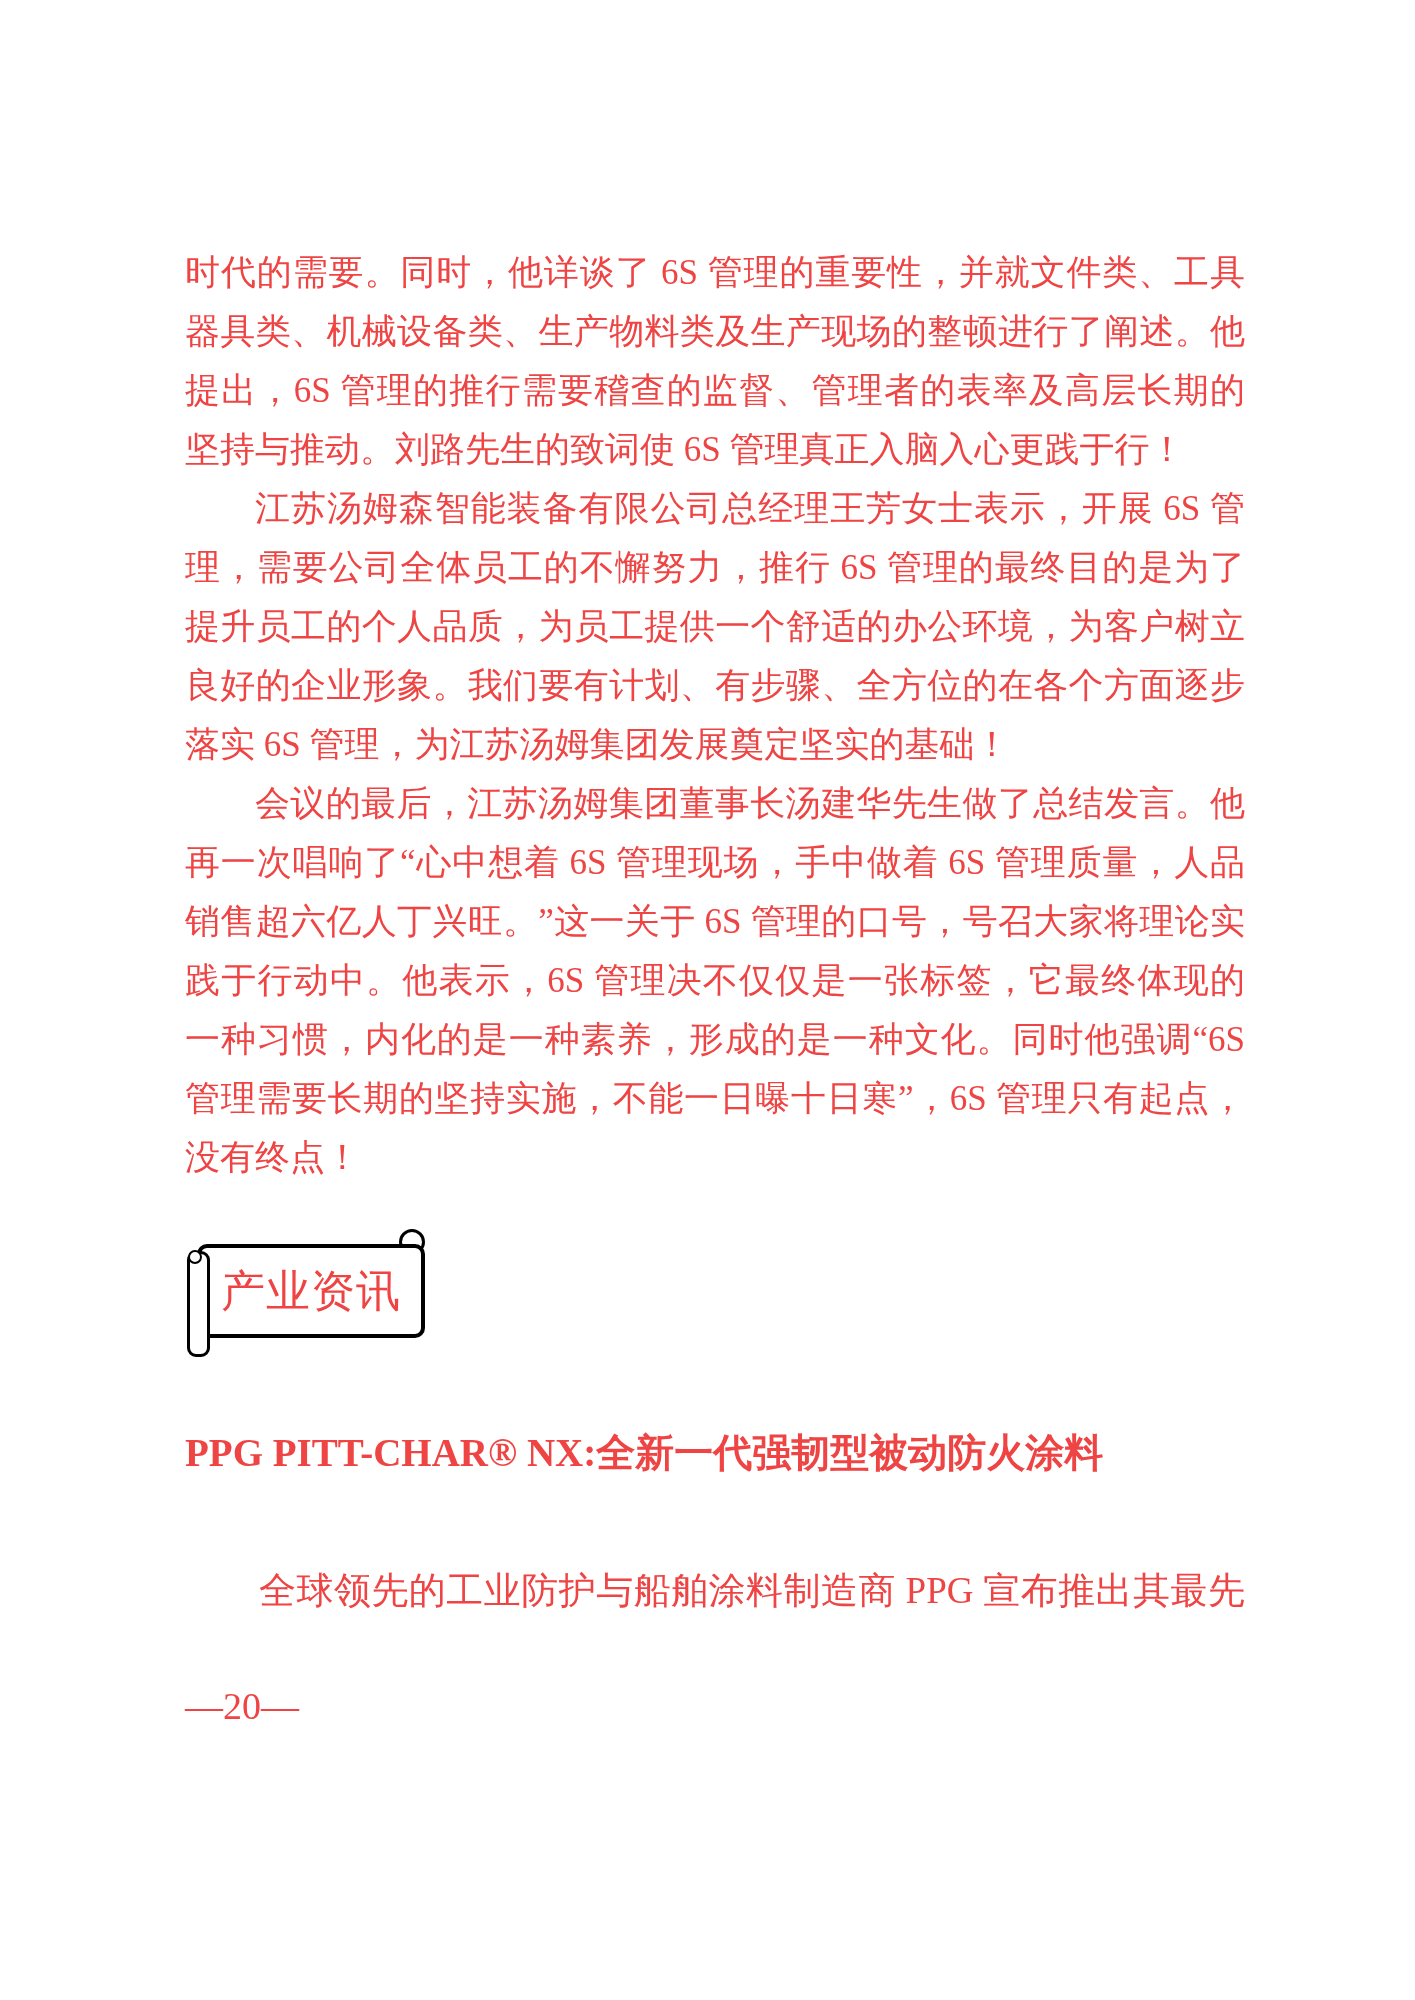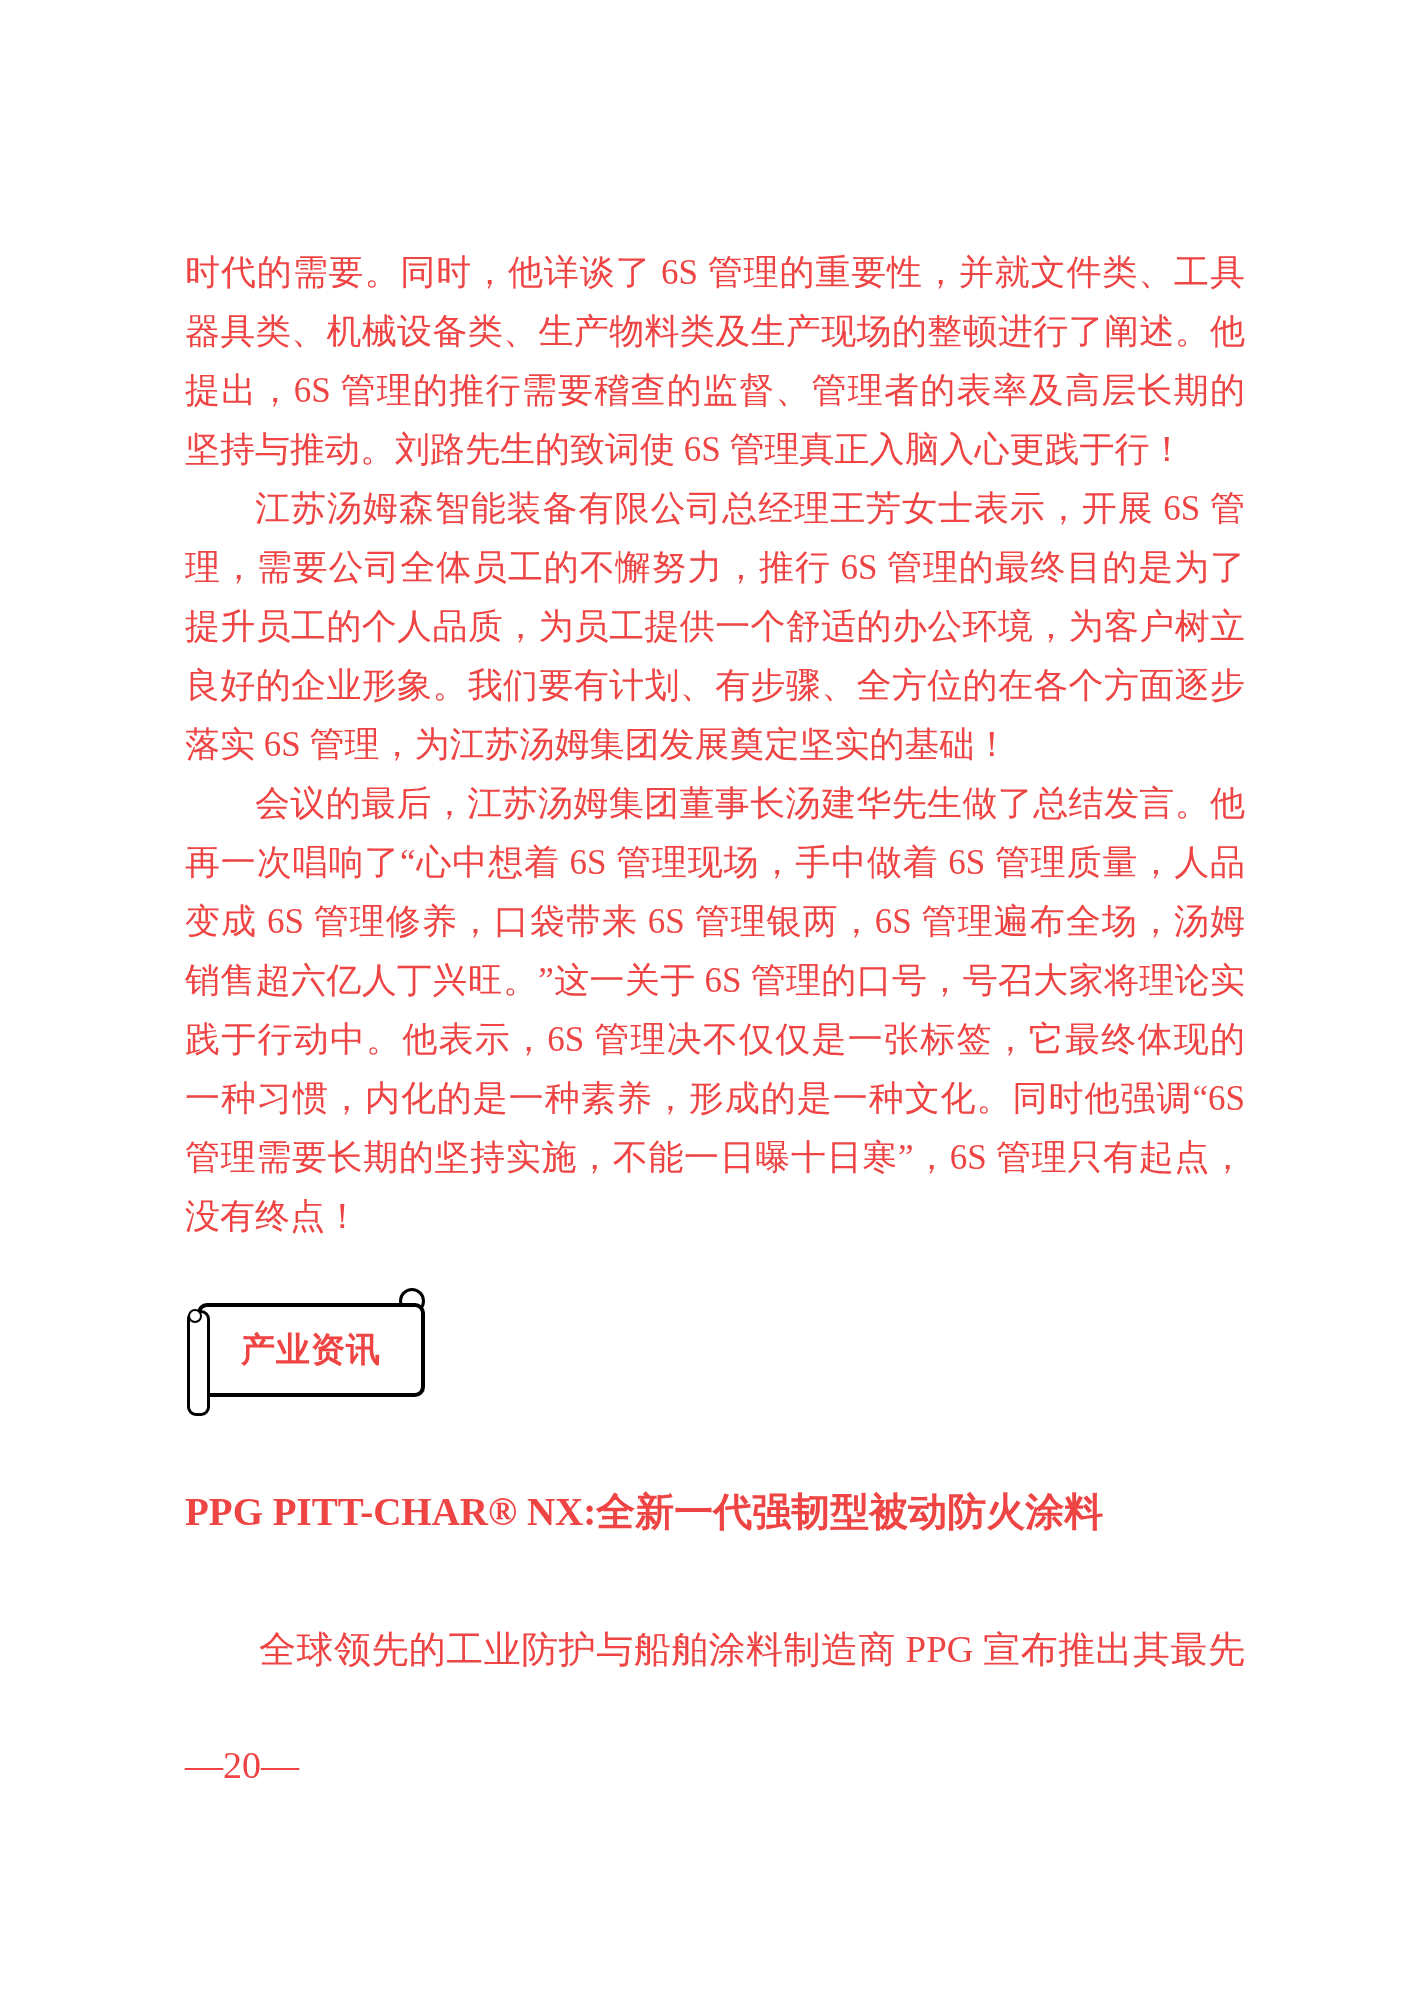--- a/index.html
+++ b/index.html
@@ -59,22 +59,22 @@
     width:220px; height:86px;
     border:4px solid #000;
     border-radius:10px;
     background:#fff;
     z-index:2;
     display:flex;
     align-items:center;
     justify-content:center;
   }
   .banner-label {
-    font-size:34px;
-    font-weight:bold;
+    font-size:44px;
+    font-weight:normal;
     letter-spacing:1px;
     white-space:nowrap;
   }
   .banner-roll {
     position:absolute;
     left:0; top:22px;
     width:17px; height:100px;
     border:3px solid #000;
     border-radius:9px;
     background:#fff;
@@ -125,21 +125,20 @@
     <div class="bline just">器具类、机械设备类、生产物料类及生产现场的整顿进行了阐述。他</div>
     <div class="bline just">提出，6S 管理的推行需要稽查的监督、管理者的表率及高层长期的</div>
     <div class="bline endl">坚持与推动。刘路先生的致词使 6S 管理真正入脑入心更践于行！</div>
     <div class="bline just ind">江苏汤姆森智能装备有限公司总经理王芳女士表示，开展 6S 管</div>
     <div class="bline just">理，需要公司全体员工的不懈努力，推行 6S 管理的最终目的是为了</div>
     <div class="bline just">提升员工的个人品质，为员工提供一个舒适的办公环境，为客户树立</div>
     <div class="bline just">良好的企业形象。我们要有计划、有步骤、全方位的在各个方面逐步</div>
     <div class="bline endl">落实 6S 管理，为江苏汤姆集团发展奠定坚实的基础！</div>
     <div class="bline just ind">会议的最后，江苏汤姆集团董事长汤建华先生做了总结发言。他</div>
     <div class="bline just">再一次唱响了“心中想着 6S 管理现场，手中做着 6S 管理质量，人品</div>
-    <div class="bline just">变成 6S 管理修养，口袋带来 6S 管理银两，6S 管理遍布全场，汤姆</div>
     <div class="bline just">销售超六亿人丁兴旺。”这一关于 6S 管理的口号，号召大家将理论实</div>
     <div class="bline just">践于行动中。他表示，6S 管理决不仅仅是一张标签，它最终体现的是</div>
     <div class="bline just">一种习惯，内化的是一种素养，形成的是一种文化。同时他强调“6S</div>
     <div class="bline just">管理需要长期的坚持实施，不能一日曝十日寒”，6S 管理只有起点，</div>
     <div class="bline endl">没有终点！</div>
 
 
     <div class="banner">
       <span class="banner-curl"></span>
       <div class="banner-main">

